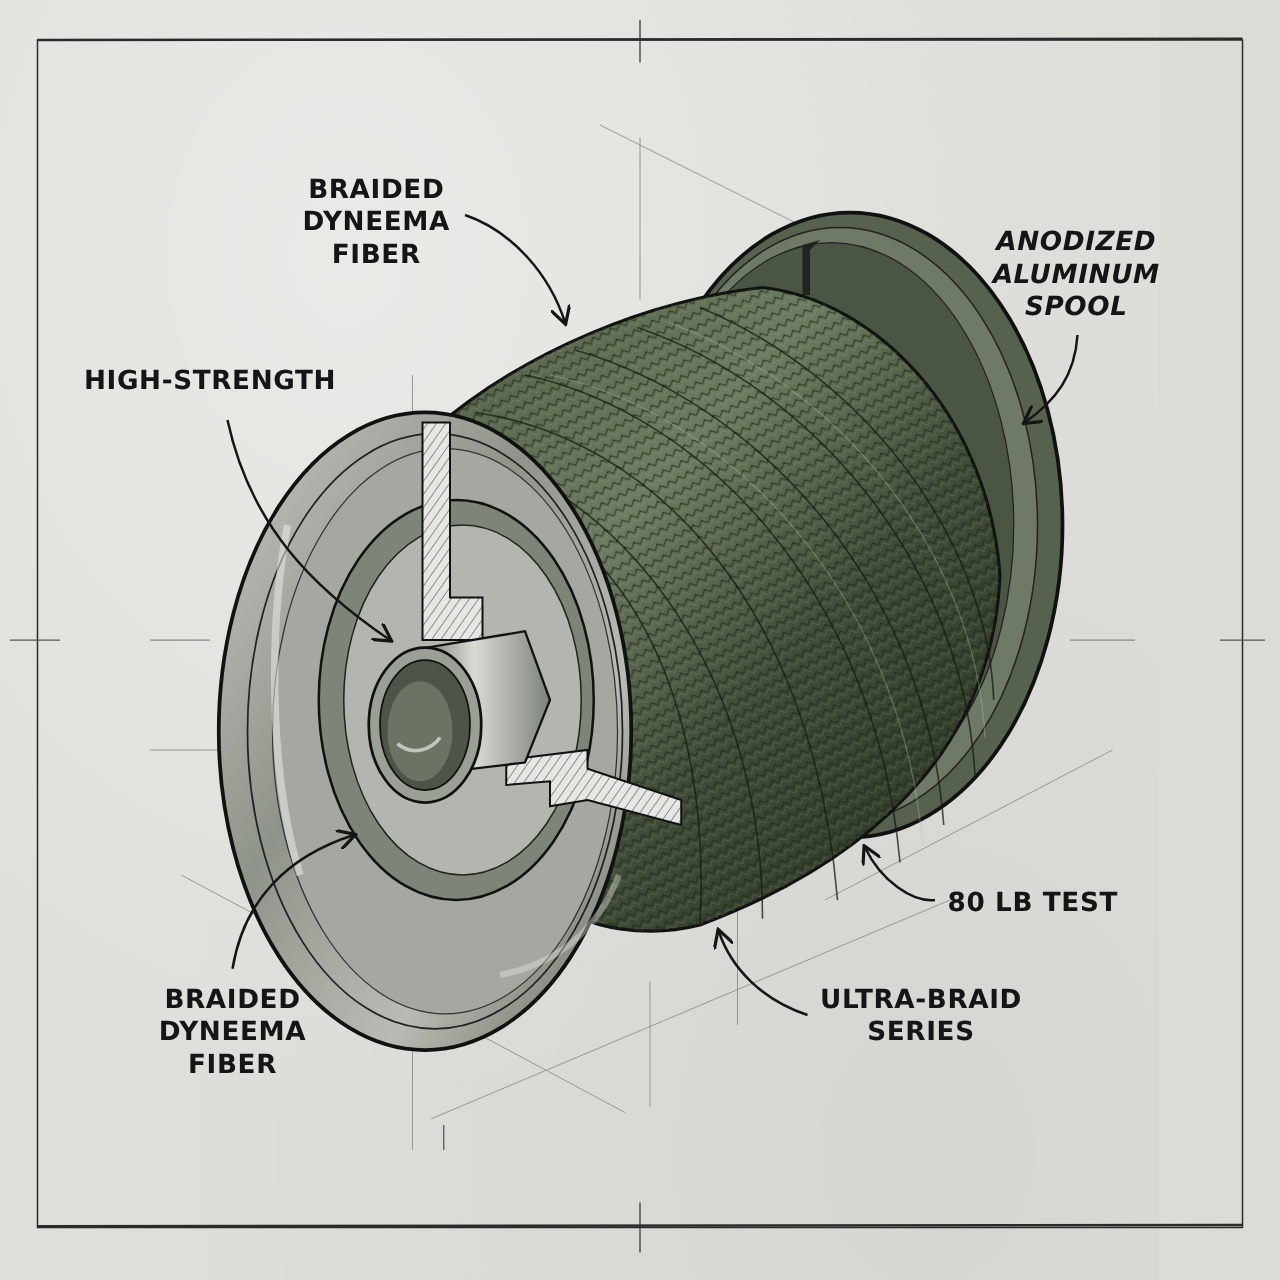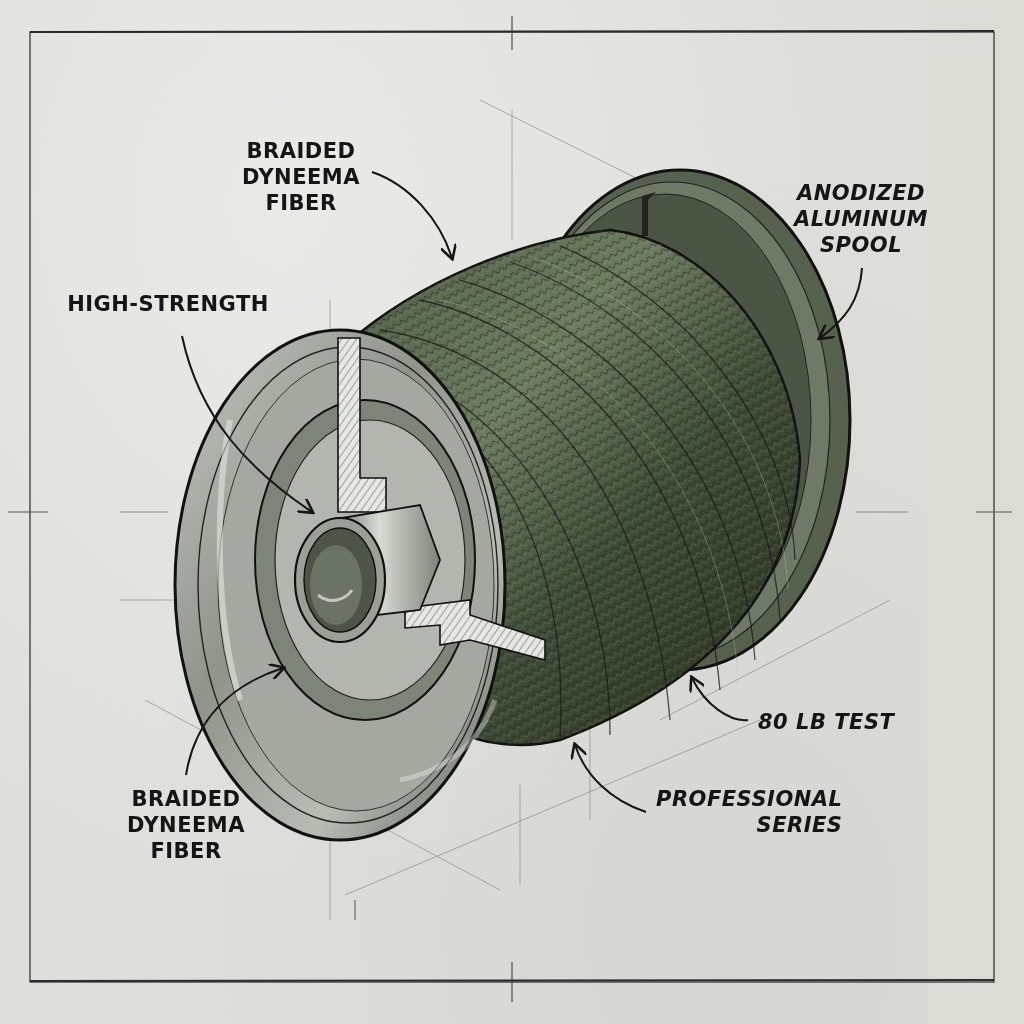--- a/index.html
+++ b/index.html
@@ -22,21 +22,21 @@
       font-weight: bold;
       font-size: 21px;
       line-height: 26px;
       letter-spacing: 0.5px;
       color: #151515;
       text-transform: uppercase;
       white-space: nowrap;
     }
     .label span { display: block; }
     .center { text-align: center; }
-    .left { text-align: right; font-style: italic; }
+    .left { text-align: center; }
   </style>
 </head>
 <body>
 
 <div class="canvas">
 
   <svg class="art" width="1024" height="1024" viewBox="0 0 1024 1024">
     <defs>
       <linearGradient id="lineGrad" x1="0" y1="0" x2="1" y2="1">
         <stop offset="0" stop-color="#4c5a42"></stop>
@@ -192,17 +192,17 @@
     <span>BRAIDED</span>
     <span>DYNEEMA</span>
     <span>FIBER</span>
   </div>
 
   <div class="label left" style="left:758px; top:709px;">
     <span>80 LB TEST</span>
   </div>
 
   <div class="label left" style="left:656px; top:786px;">
-    <span>PROFESSIONAL</span>
+    <span>ULTRA-BRAID</span>
     <span>SERIES</span>
   </div>
 
 </div>
 
 </body></html>

